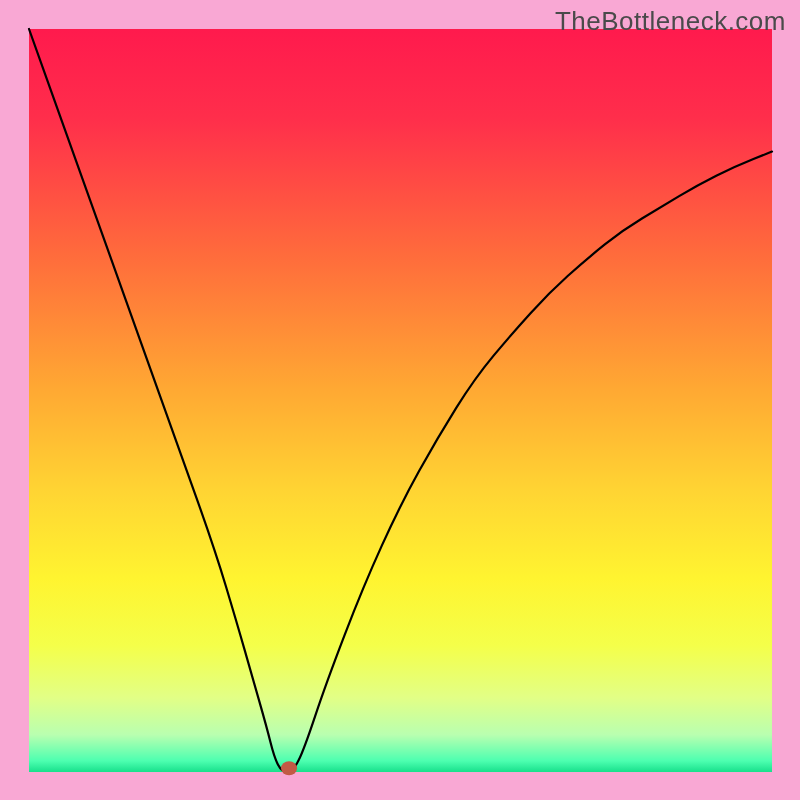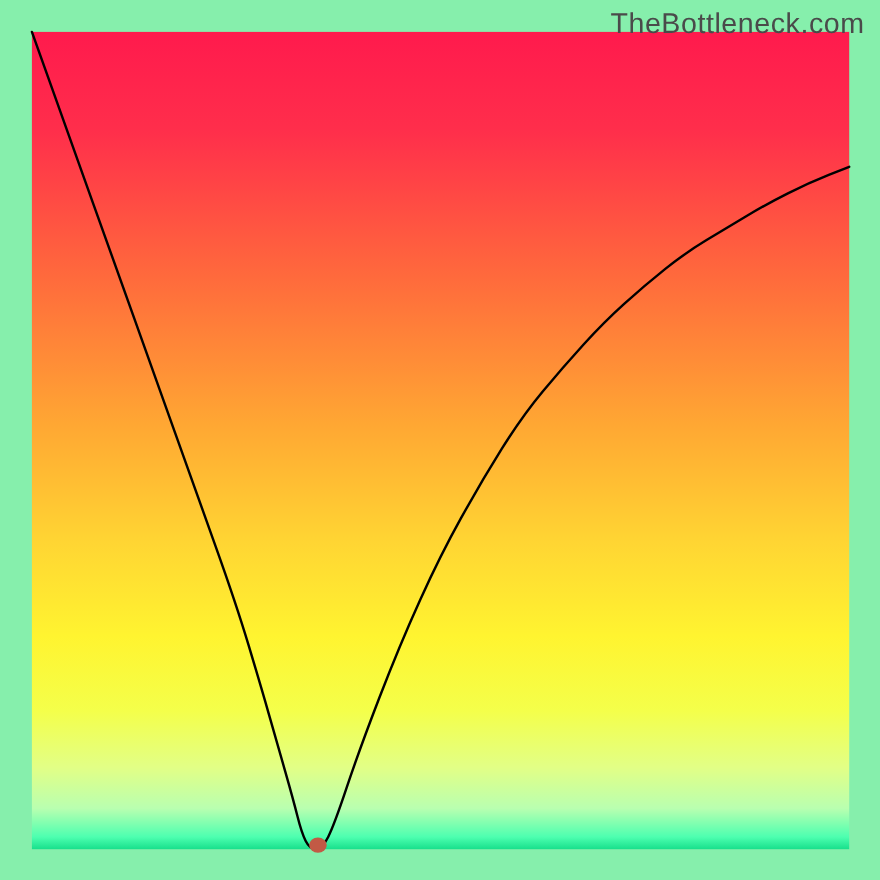--- a/index.html
+++ b/index.html
@@ -8,21 +8,21 @@
     width: 800px;
     height: 800px;
     background: #000;
     overflow: hidden;
     font-family: Arial, Helvetica, sans-serif;
   }
   .frame {
     position: relative;
     width: 800px;
     height: 800px;
-    background: #86efac;
+    background: #f9a8d4;
   }
   .watermark {
     position: absolute;
     top: 6px;
     right: 14px;
     color: #4a4a4a;
     font-size: 26px;
     font-weight: 500;
     letter-spacing: 0.5px;
     z-index: 5;

